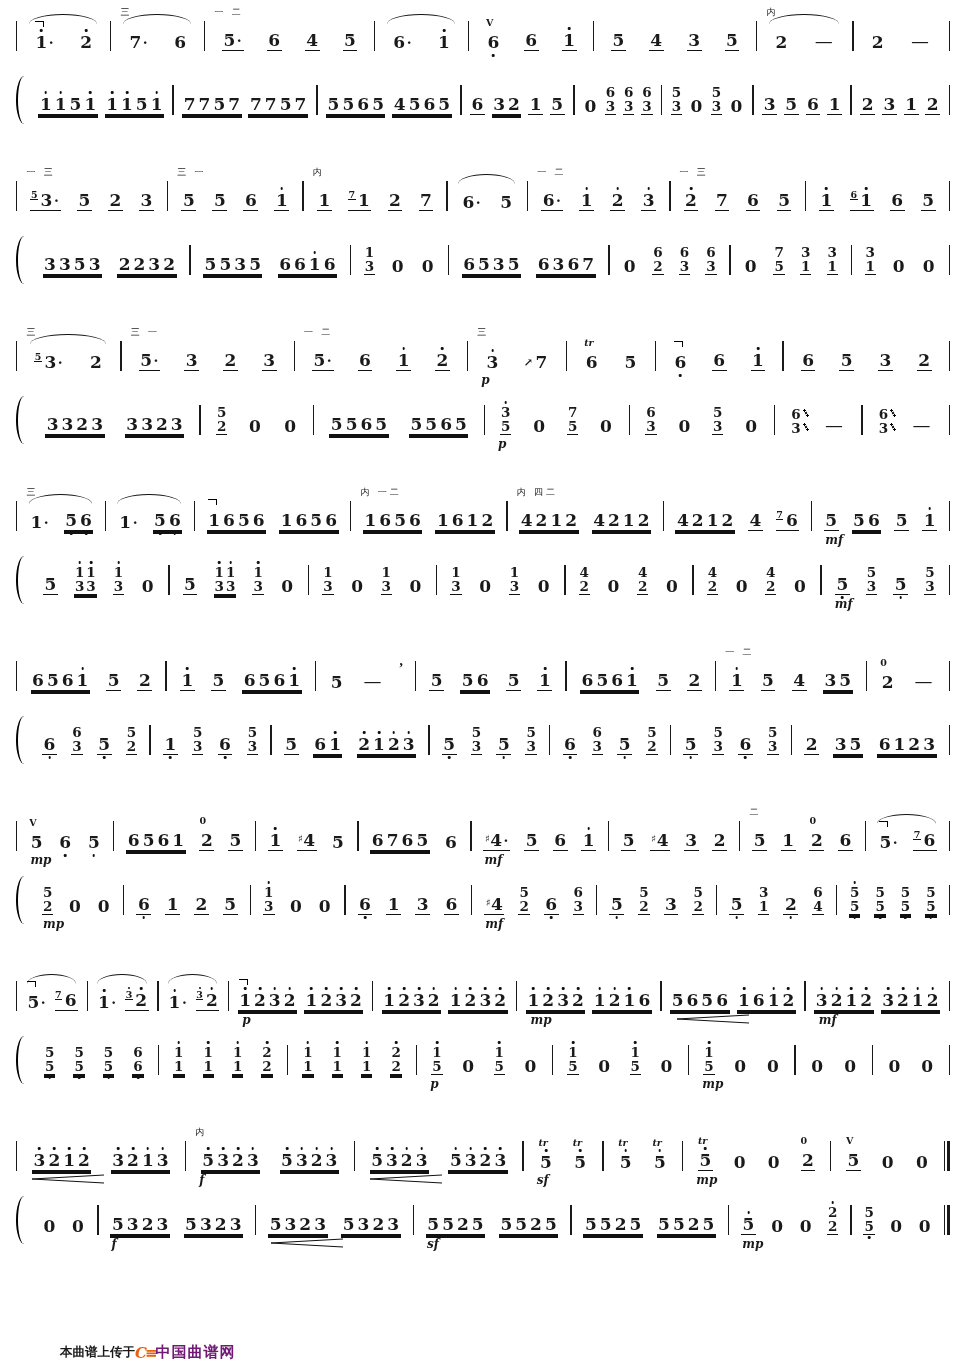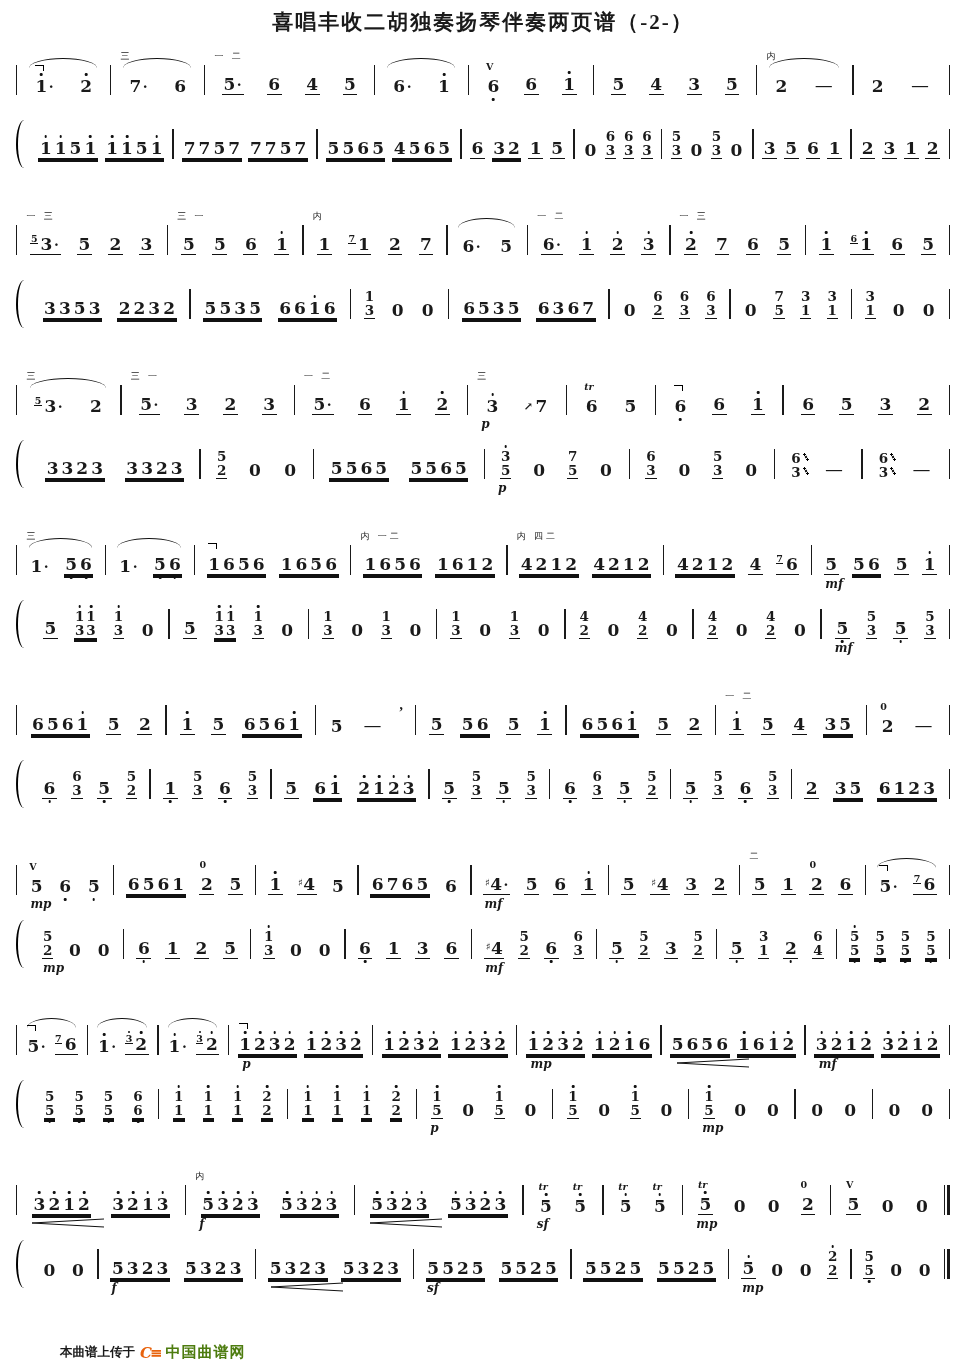--- a/index.html
+++ b/index.html
@@ -52,31 +52,30 @@
   .grace .digit{font-size:9.5px;padding:0 0.5px;}
   .grace .dot-a{width:2px;height:2px;top:-3px;}
   .port{font-size:11px;margin-right:1px;align-self:center;}
   .trem{position:absolute;right:-5px;top:1px;width:0;height:8px;
         border-left:2px dotted #000;transform:rotate(-32deg);}
   .hairpin{display:inline-block;}
   
   .footer{position:absolute;left:0;right:0;bottom:8px;display:flex;align-items:center;
           padding:0 22px 0 60px;}
   .credit{flex:1;text-align:center;font-size:19px;font-weight:bold;letter-spacing:2px;}
-  .upload-box{display:flex;align-items:center;gap:5px;white-space:nowrap;}
+  .upload-box{display:flex;align-items:center;white-space:nowrap;}
   .upload-note{font-size:12.5px;font-weight:bold;}
   .logo-icon{color:#e8620c;font-weight:bold;font-size:15px;font-style:italic;
              font-family:"DejaVu Serif",serif;letter-spacing:-2px;}
-  .site-name{color:#4d7c0f;font-weight:bold;font-size:15px;letter-spacing:1px;}
+  .site-name{color:#701a75;font-weight:bold;font-size:15px;letter-spacing:1px;}
 </style>
 </head>
 <body>
 
 <div class="page">
-  <div class="title">喜唱丰收二胡独奏扬琴伴奏两页谱（-2-）</div>
   <div id="score">
       <div class="system">
         <div class="line line-melody">
           <span class="bar"></span>
           <div class="meas slur" style="flex-grow: 2;">
             <span class="annrow" style="display: block;"></span>
             <span class="notes" style="display: flex;">
               <span class="grp">
                 <span class="orn-d"></span>
                 <span class="crow">

